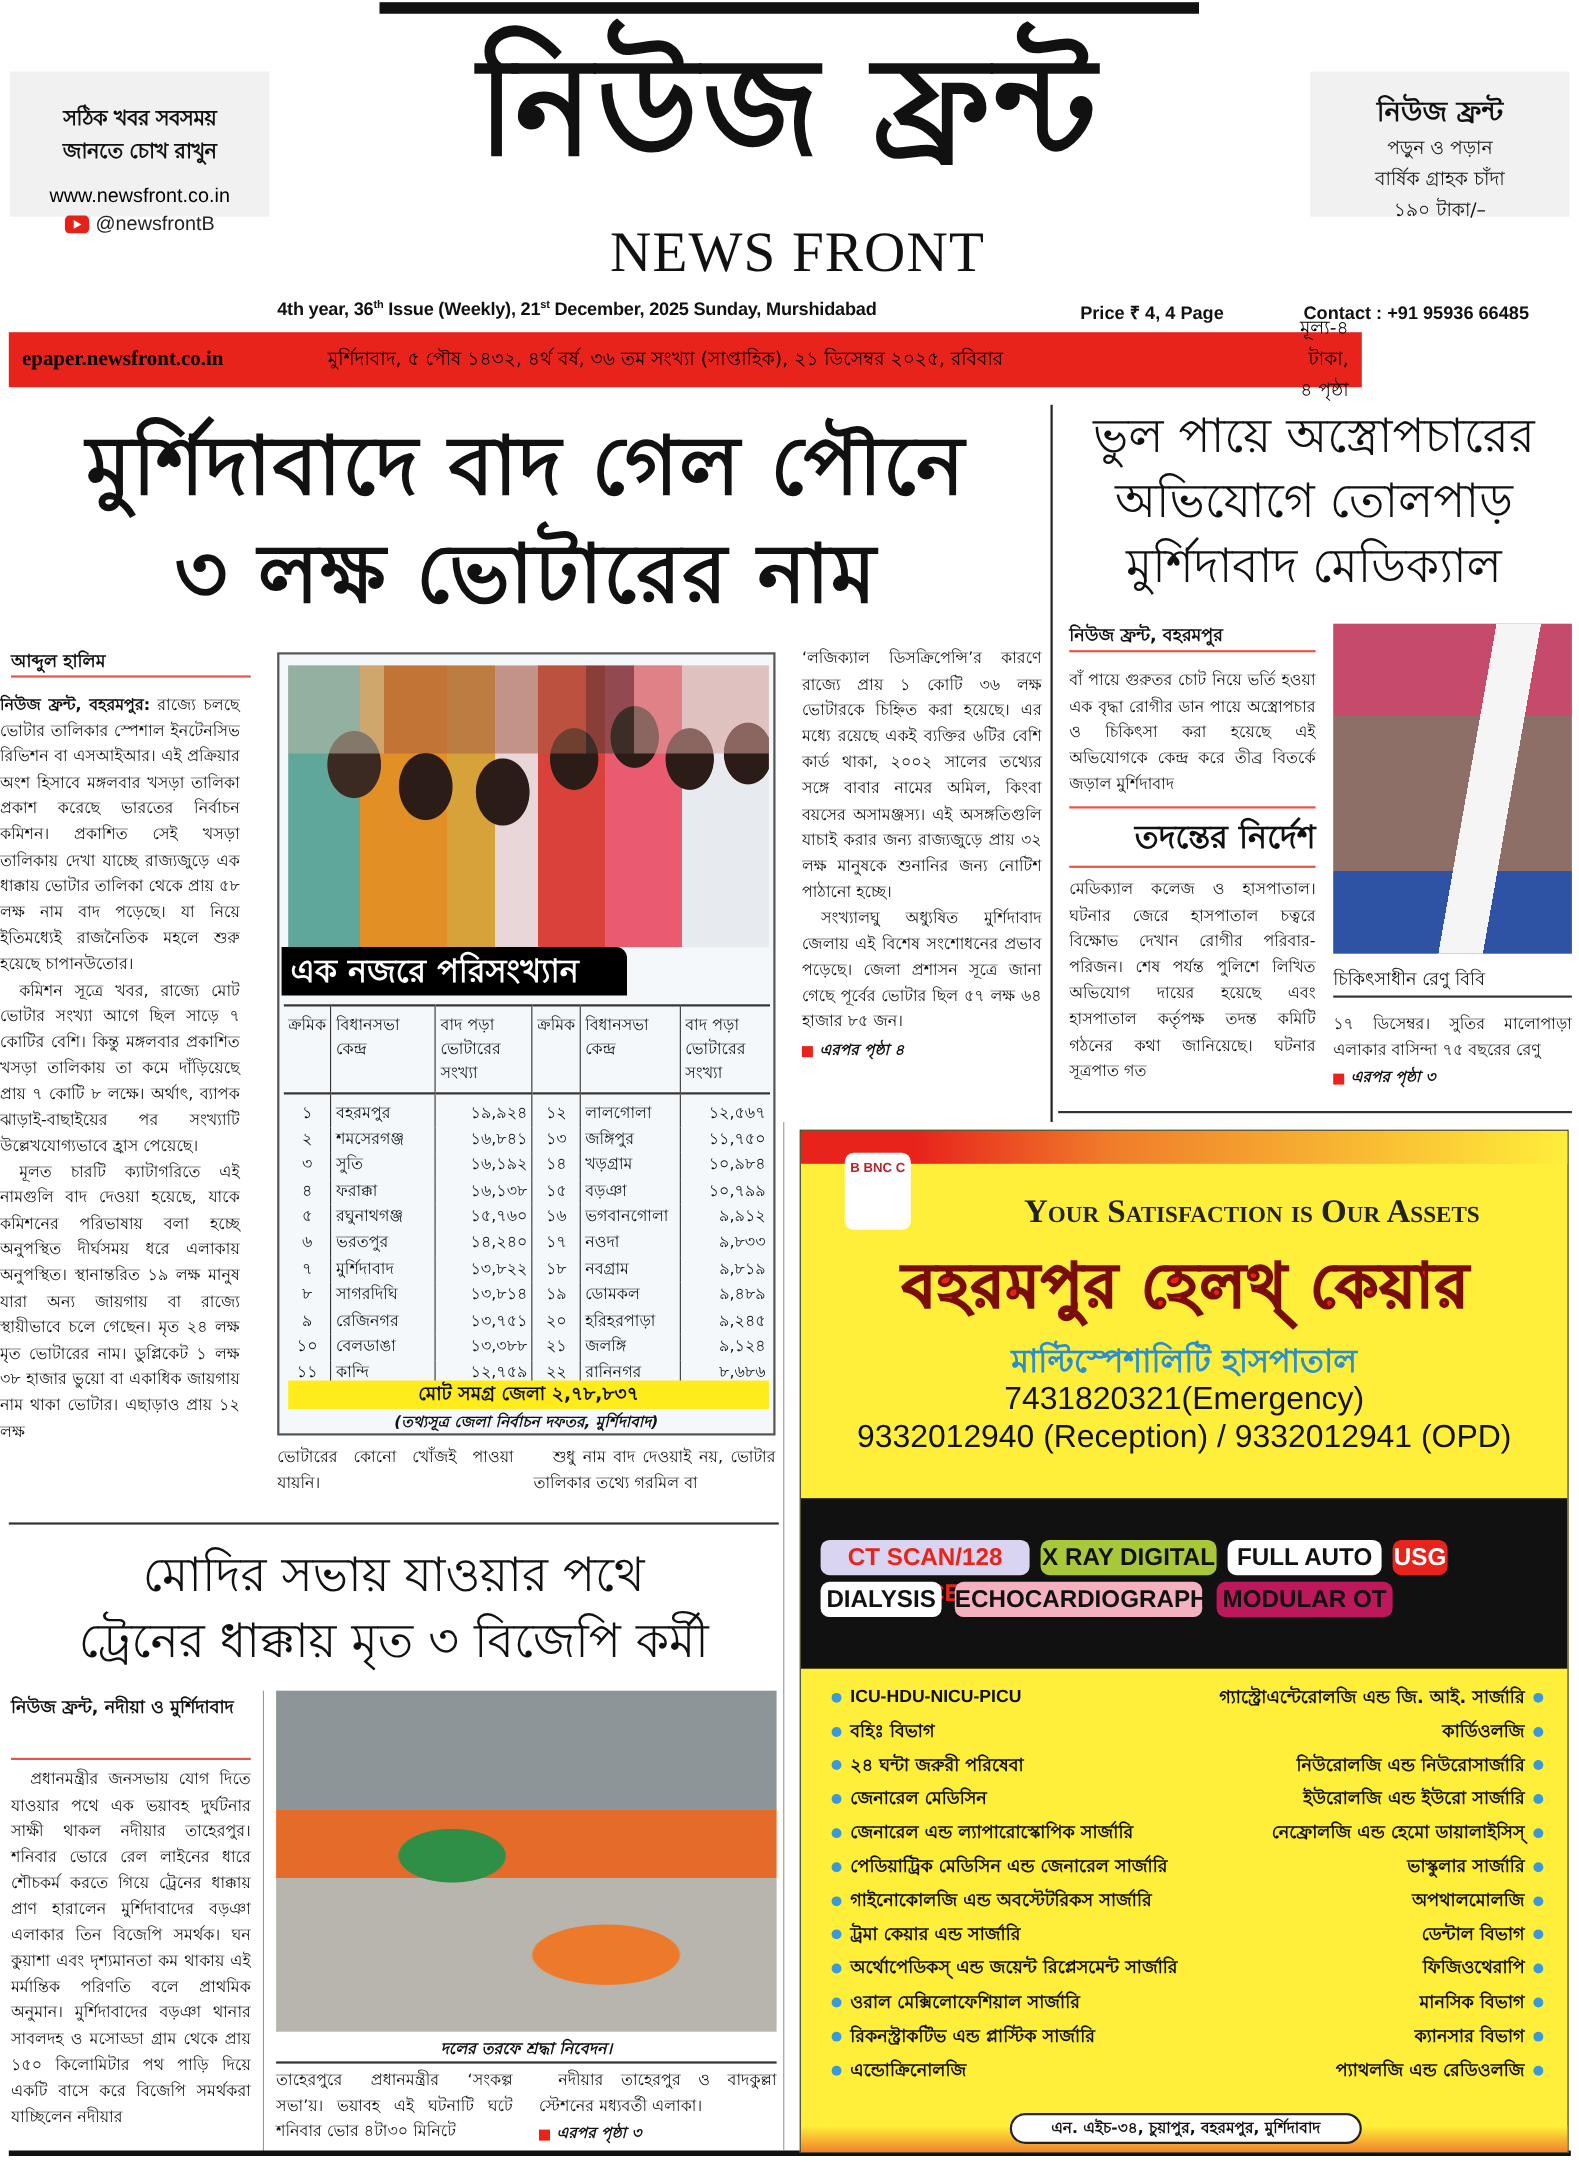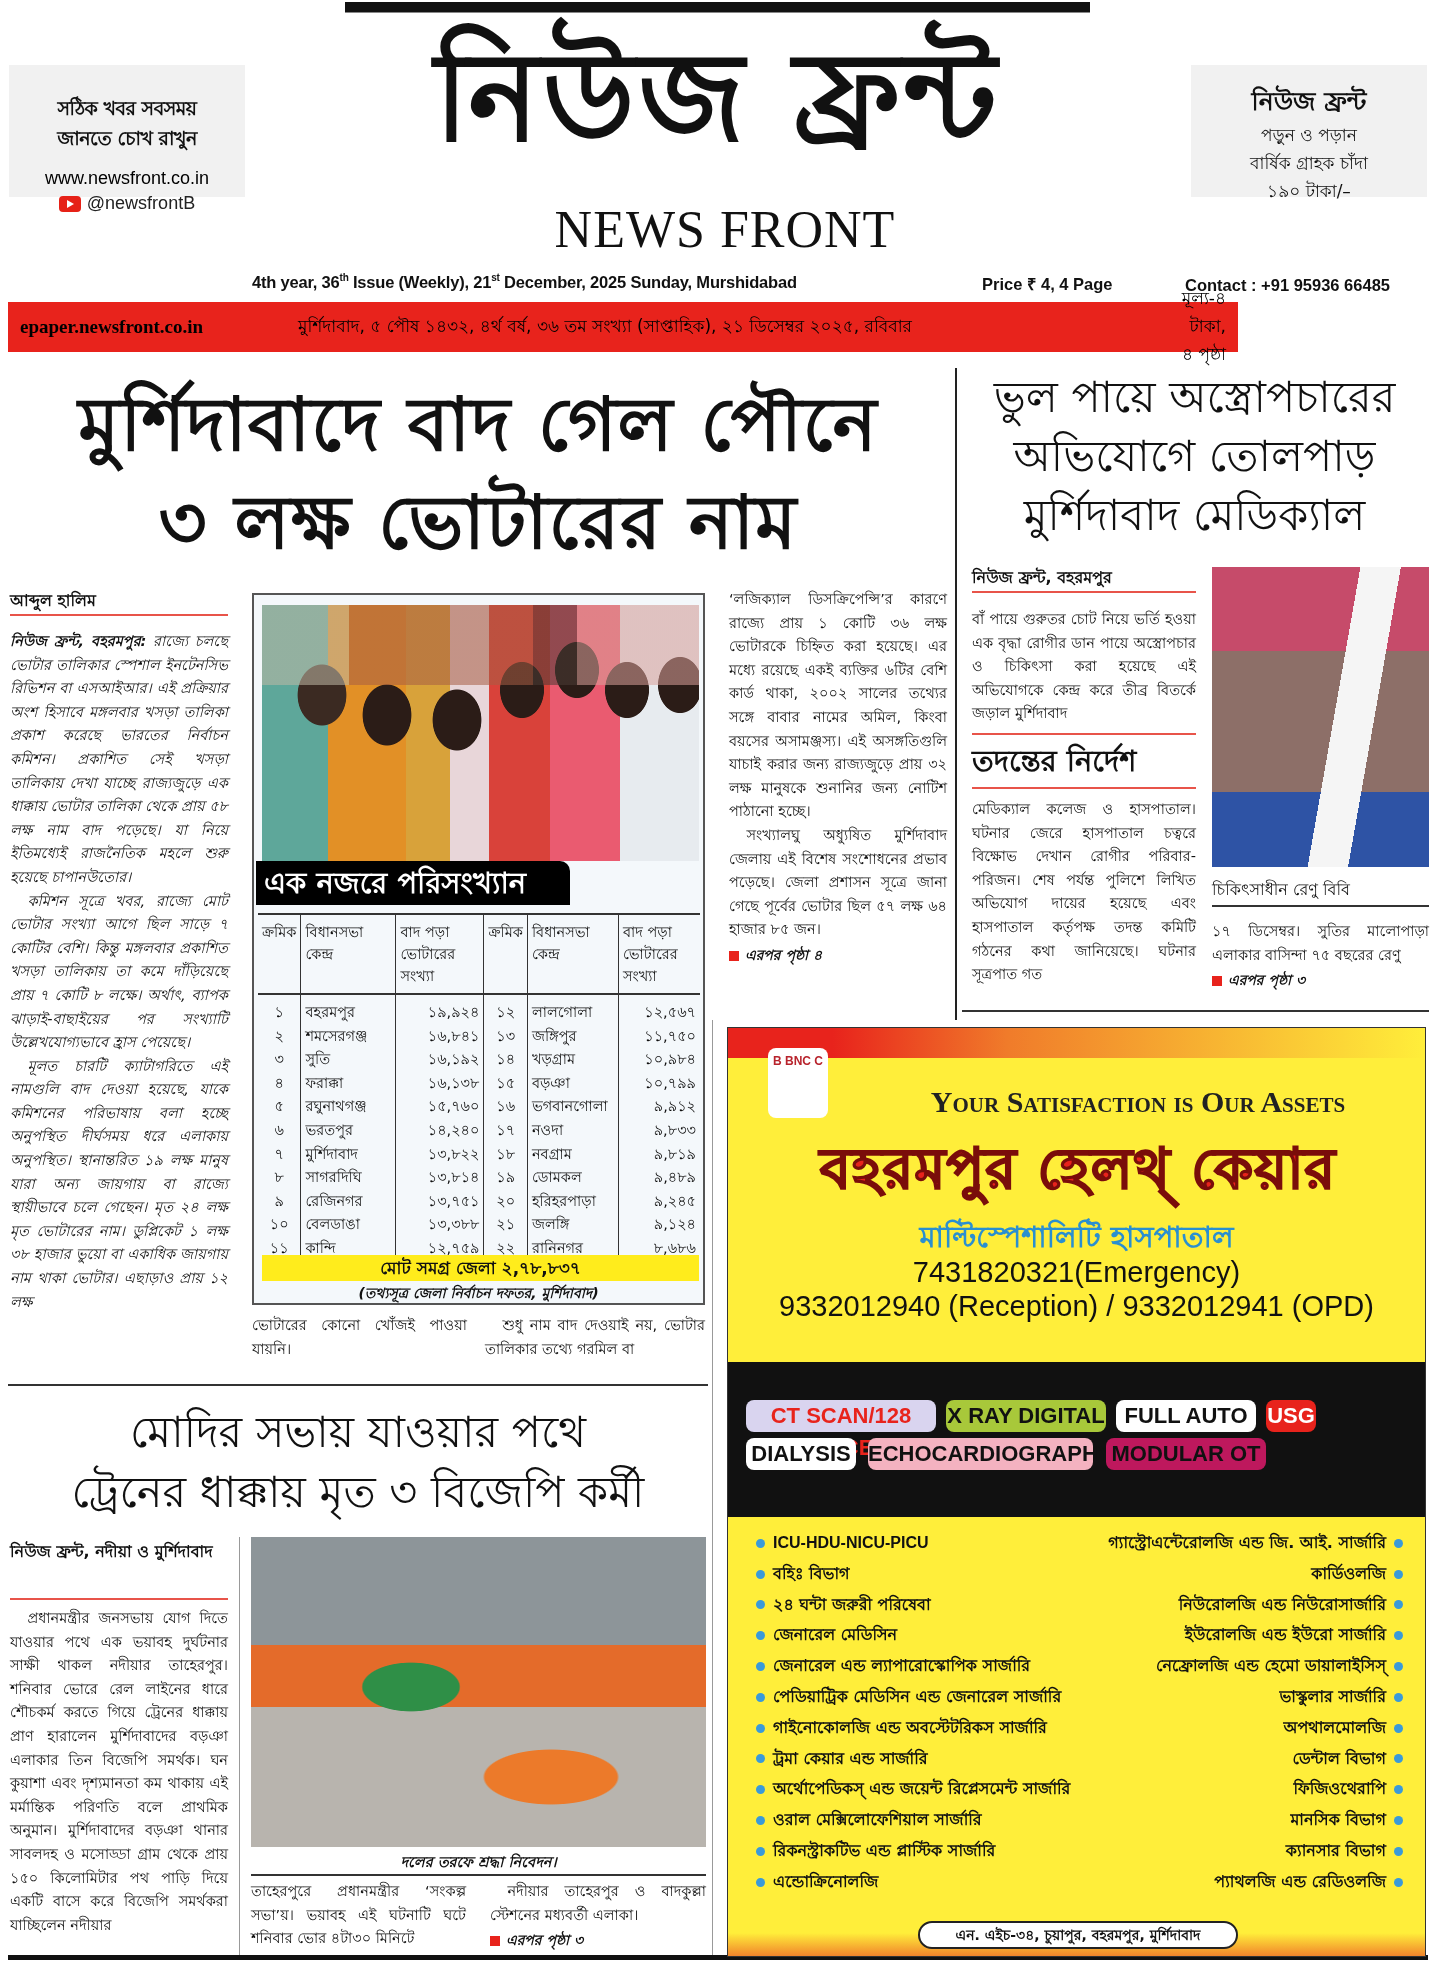--- a/index.html
+++ b/index.html
@@ -65,21 +65,21 @@
   .stat-table td { padding: 0 4px; line-height: 23.6px; }
   .stat-table th + th, .stat-table td + td { border-left: 1.5px solid #333; }
   .stat-table td.c { text-align: center; }
   .stat-table td.r { text-align: right; }
   .stat-table tr.first td { padding-top: 6px; }
   .total { position: absolute; left: 8px; top: 660px; width: 437px; height: 26px; background: #ffec1c; text-align: center; font-weight: bold; font-size: 17px; line-height: 26px; }
   .source { position: absolute; left: 0; top: 688px; width: 100%; text-align: center; font-style: italic; font-weight: bold; font-size: 14px; line-height: 20px; }
 
   
   .right-hl { position: absolute; left: 962px; top: 368px; width: 465px; text-align: center; font-size: 43px; line-height: 59px; }
-  .sub-hl { position: absolute; left: 972px; top: 738px; width: 224px; text-align: left; font-size: 29px; font-weight: bold; }
+  .sub-hl { position: absolute; left: 972px; top: 738px; width: 224px; text-align: right; font-size: 29px; font-weight: bold; }
   .photo2 { position: absolute; left: 1212px; top: 567px; width: 217px; height: 300px;
     background:
       linear-gradient(100deg, transparent 0 55%, #f5f5f5 55% 70%, transparent 70%),
       linear-gradient(180deg, #c64b6a 0 28%, #8d6f68 28% 75%, #2e53a5 75% 100%); }
 
   
   .ad { position: absolute; left: 727px; top: 1027px; width: 699px; height: 930px; border: 1.5px solid #333; background: #ffee3a; overflow: hidden; }
   .ad-top { position: absolute; left: 0; top: 0; width: 100%; height: 30px; background: linear-gradient(90deg, #e8231c 0 15%, #f07b2a 40%, #ffee3a 100%); }
   .ad-logo { position: absolute; left: 40px; top: 20px; width: 60px; height: 70px; background: #fff; border-radius: 8px; font-family: "Liberation Sans", sans-serif; font-size: 12px; font-weight: bold; text-align: center; padding-top: 6px; color: #b8232c; line-height: 14px; }
   .ad-tag { position: absolute; left: 140px; top: 57px; width: 540px; text-align: center; font-family: "Liberation Serif", serif; font-variant: small-caps; font-weight: bold; font-size: 30px; color: #222; }
@@ -145,21 +145,21 @@
 <div class="lead-hl">
   <div>মুর্শিদাবাদে বাদ গেল পৌনে</div>
   <div>৩ লক্ষ ভোটারের নাম</div>
 </div>
 
 <div class="vrule" style="left:955px; top:368px; width:2px; height:652px;"></div>
 
 <div class="byline" style="left:10px; top:588px;">আব্দুল হালিম</div>
 <div class="red-rule" style="left:10px; top:614px; width:218px;"></div>
 
-<div class="col-text" style="left:10px; top:630px; width:218px;font-style:italic;">
+<div class="col-text" style="left:0; top:630px; width:218px;">
   <p class="noind"><b>নিউজ ফ্রন্ট, বহরমপুর:</b><span> রাজ্যে চলছে ভোটার তালিকার স্পেশাল ইনটেনসিভ রিভিশন বা এসআইআর। এই প্রক্রিয়ার অংশ হিসাবে মঙ্গলবার খসড়া তালিকা প্রকাশ করেছে ভারতের নির্বাচন কমিশন। প্রকাশিত সেই খসড়া তালিকায় দেখা যাচ্ছে রাজ্যজুড়ে এক ধাক্কায় ভোটার তালিকা থেকে প্রায় ৫৮ লক্ষ নাম বাদ পড়েছে। যা নিয়ে ইতিমধ্যেই রাজনৈতিক মহলে শুরু হয়েছে চাপানউতোর।</span></p>
   <p>কমিশন সূত্রে খবর, রাজ্যে মোট ভোটার সংখ্যা আগে ছিল সাড়ে ৭ কোটির বেশি। কিন্তু মঙ্গলবার প্রকাশিত খসড়া তালিকায় তা কমে দাঁড়িয়েছে প্রায় ৭ কোটি ৮ লক্ষে। অর্থাৎ, ব্যাপক ঝাড়াই-বাছাইয়ের পর সংখ্যাটি উল্লেখযোগ্যভাবে হ্রাস পেয়েছে।</p>
   <p>মূলত চারটি ক্যাটাগরিতে এই নামগুলি বাদ দেওয়া হয়েছে, যাকে কমিশনের পরিভাষায় বলা হচ্ছে অনুপস্থিত দীর্ঘসময় ধরে এলাকায় অনুপস্থিত। স্থানান্তরিত ১৯ লক্ষ মানুষ যারা অন্য জায়গায় বা রাজ্যে স্থায়ীভাবে চলে গেছেন। মৃত ২৪ লক্ষ মৃত ভোটারের নাম। ডুপ্লিকেট ১ লক্ষ ৩৮ হাজার ভুয়ো বা একাধিক জায়গায় নাম থাকা ভোটার। এছাড়াও প্রায় ১২ লক্ষ</p>
 </div>
 
 <div class="statbox">
   <div class="photo1">
       <div class="photo1-top"></div>
     </div>
   <div class="stat-title">এক নজরে পরিসংখ্যান</div>

